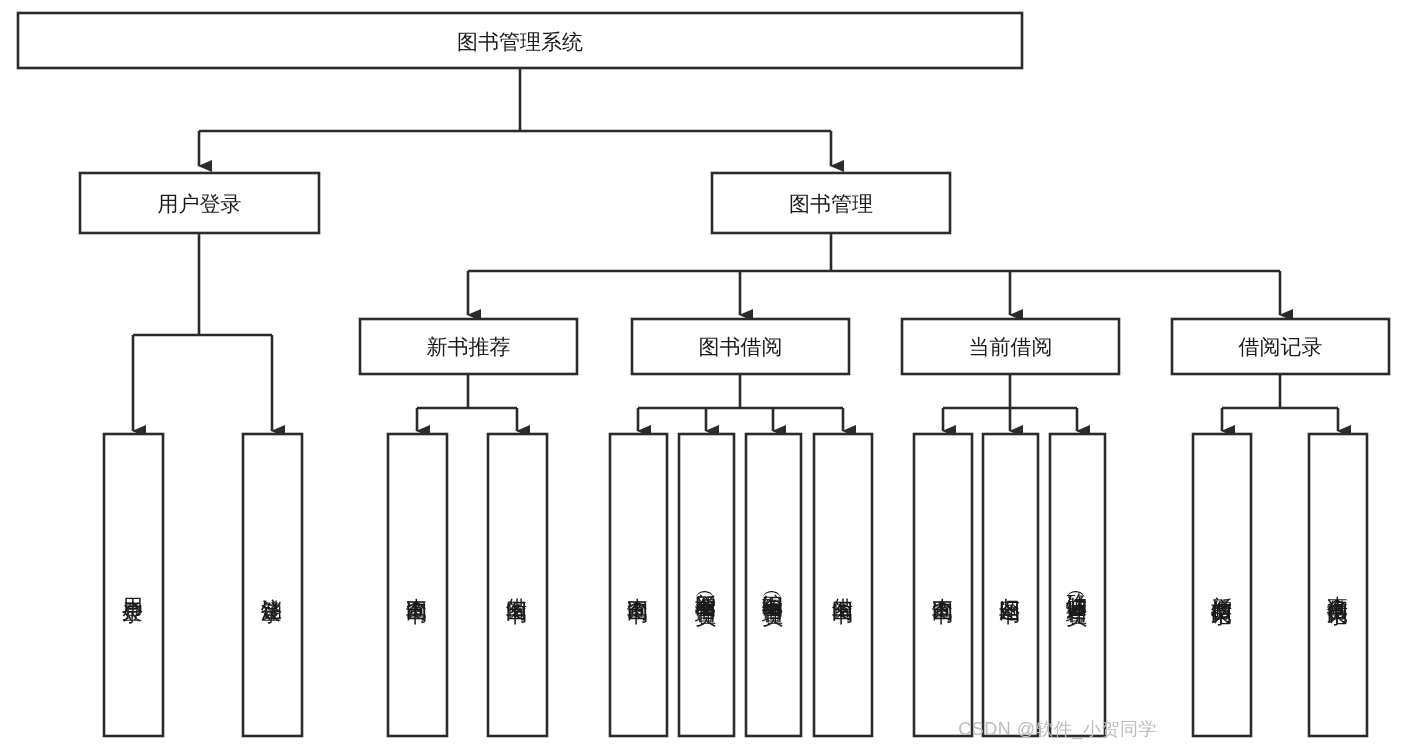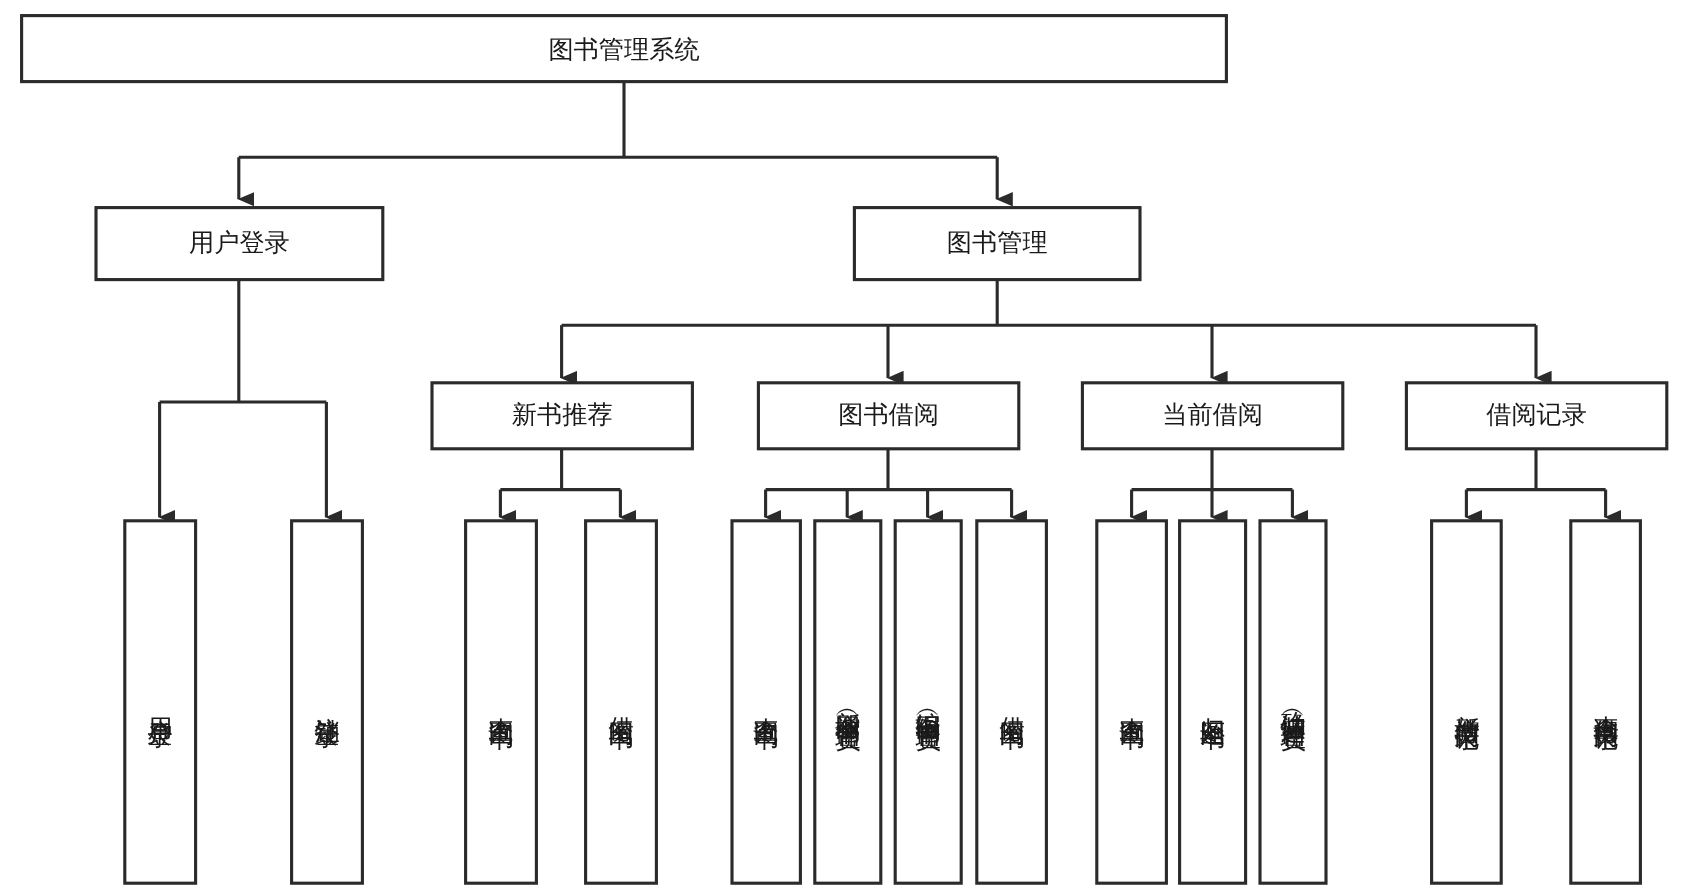--- a/index.html
+++ b/index.html
@@ -222,14 +222,15 @@
       <text class="node-label-v" x="1222" y="585">新增借阅记录</text>
     </g>
 
     <g>
       <rect class="node-box" x="1309" y="434" width="58" height="302"></rect>
       <text class="node-label-v" x="1338" y="585">查询借阅记录</text>
     </g>
 
   </svg>
 
+  <div class="watermark">CSDN @软件_小贺同学</div>
 
 </div>
 
 </body></html>

